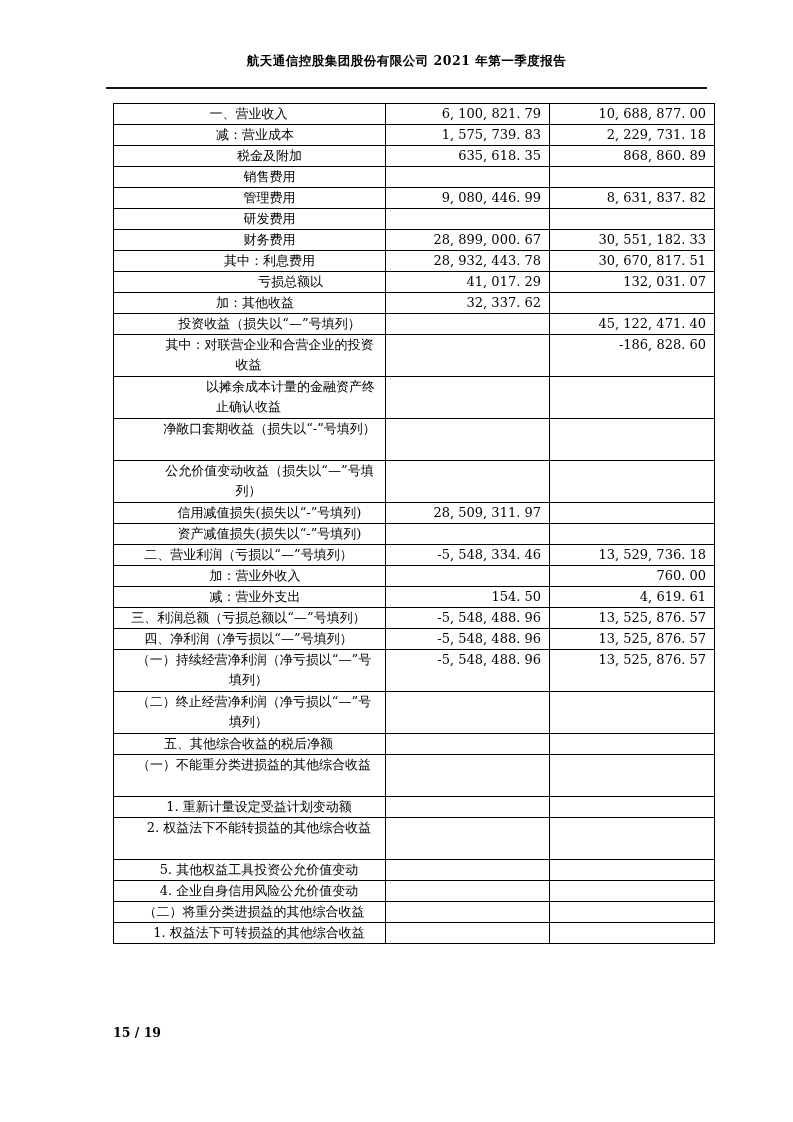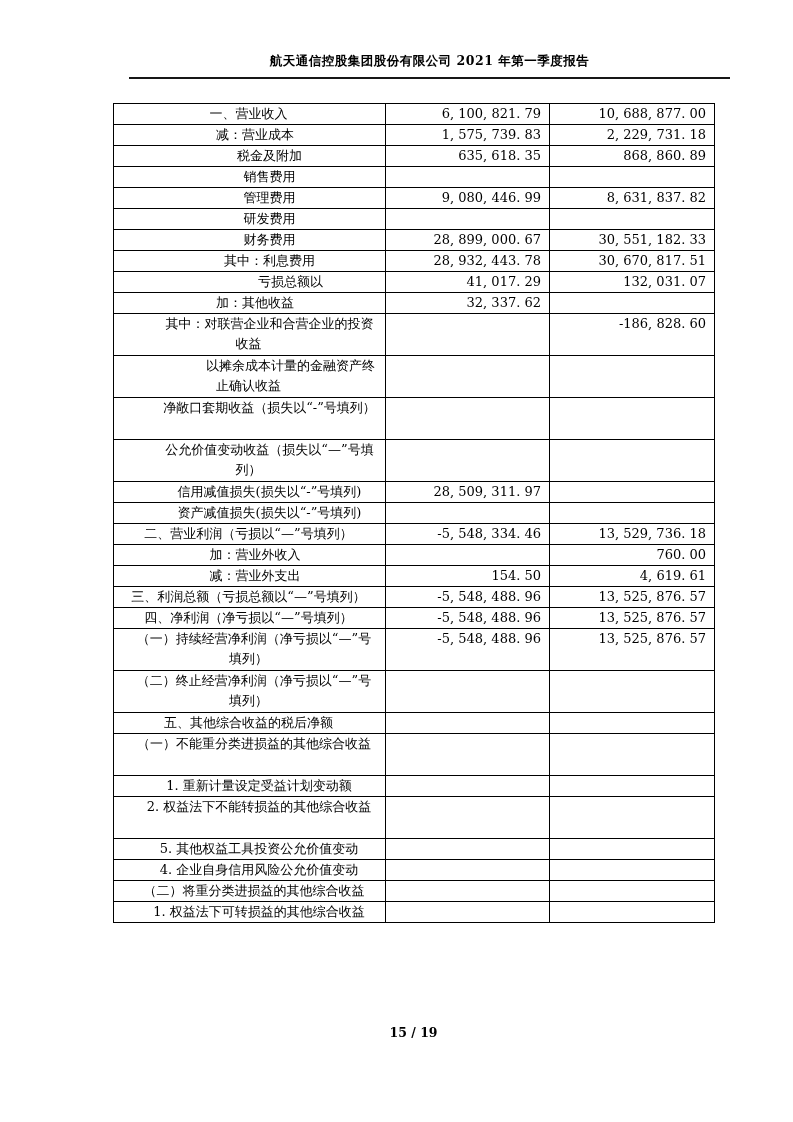--- a/index.html
+++ b/index.html
@@ -10,28 +10,28 @@
   body {
     position: relative;
     width: 793px;
     height: 1122px;
     font-family: "DejaVu Serif", "Liberation Serif", serif;
     color: #000000;
     overflow: hidden;
   }
   .doc-header {
     position: absolute;
-    left: 129px;
+    left: 106px;
     top: 52px;
     width: 601px;
     text-align: center;
     font-weight: bold;
     font-size: 12.5px;
     line-height: 17px;
-    padding-bottom: 8px;
+    padding-bottom: 18px;
     border-bottom: 2px solid #161616;
     letter-spacing: 0.5px;
   }
   table.statement {
     position: absolute;
     left: 113px;
     top: 103px;
     width: 601px;
     border-collapse: collapse;
     table-layout: fixed;
@@ -57,21 +57,21 @@
   .l2 { text-indent: 42px; }  
   .l3 { text-indent: 84px; }  
   
   tr.h1 td { height: 20px; }
   tr.h2 td { height: 41px; }
   .doc-footer {
     position: absolute;
     left: 113px;
     top: 1025px;
     width: 601px;
-    text-align: center;
+    text-align: left;
     font-weight: bold;
     font-size: 12.5px;
   }
 </style>
 </head>
 <body>
 
 <div class="doc-header">航天通信控股集团股份有限公司 2021 年第一季度报告</div>
 
 <table class="statement">
@@ -124,20 +124,25 @@
       <tr class="h1">
         <td class="lbl l3">亏损总额以</td>
         <td class="val">41, 017. 29</td>
         <td class="val">132, 031. 07</td>
       </tr>
       <tr class="h1">
         <td class="lbl l1">加：其他收益</td>
         <td class="val">32, 337. 62</td>
         <td class="val"></td>
       </tr>
+      <tr class="h1">
+        <td class="lbl l2">投资收益（损失以“—”号填列）</td>
+        <td class="val"></td>
+        <td class="val">45, 122, 471. 40</td>
+      </tr>
       <tr class="h2">
         <td class="lbl l2">其中：对联营企业和合营企业的投资收益</td>
         <td class="val"></td>
         <td class="val">-186, 828. 60</td>
       </tr>
       <tr class="h2">
         <td class="lbl l3">以摊余成本计量的金融资产终止确认收益</td>
         <td class="val"></td>
         <td class="val"></td>
       </tr>

